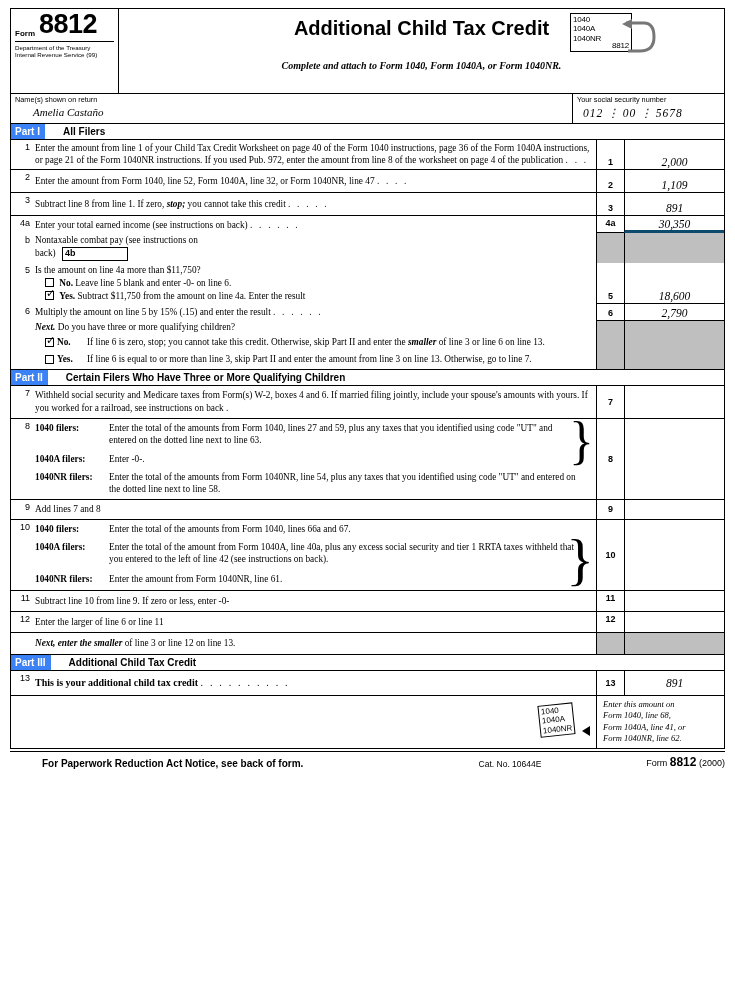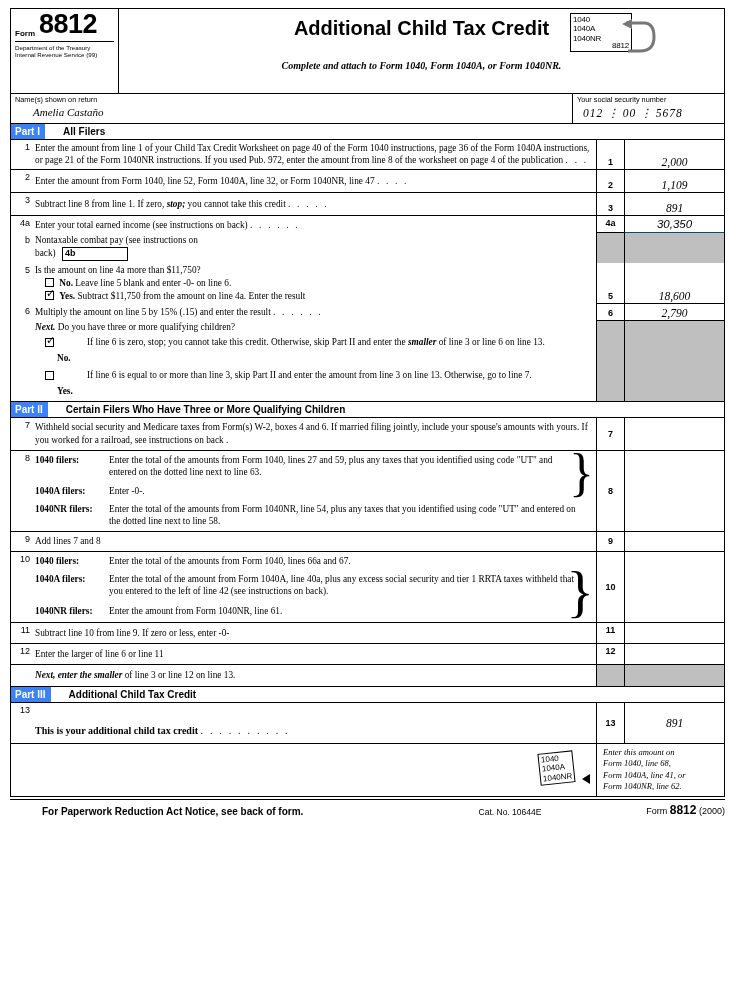--- a/index.html
+++ b/index.html
@@ -203,21 +203,21 @@
     flex: none;
     border-left: 1px solid #000;
     font-family: "Liberation Serif", serif;
     font-style: italic;
     font-size: 11.5px;
     text-align: center;
     padding-top: 2px;
   }
   .shade-cell { width: 100px; flex: none; border-left: 1px solid #000; background: #bfbfbf; }
   .leaders { letter-spacing: 2.2px; }
-  .bold { font-weight: bold; margin-top: 16px; }
+  .bold { font-weight: bold; }
   .ital { font-style: italic; }
   .cb {
     display: inline-block;
     width: 9px;
     height: 9px;
     border: 1px solid #000;
     position: relative;
     vertical-align: -1px;
     margin-right: 3px;
     background: #fff;
@@ -396,21 +396,21 @@
 
       <div style="flex:1;">
 
         <div class="row" style="border-bottom:none;">
           <div class="lineno">4a</div>
           <div class="desc" style="padding-top:3px;">
             <span>Enter your total earned income (see instructions on back)</span>
             <span class="leaders"> . . . . . .</span>
           </div>
           <div style="width:28px;flex:none;border-left:1px solid #000;border-bottom:1px solid #000;font-family:'Liberation Sans',sans-serif;font-size:9px;font-weight:bold;text-align:center;padding-top:2px;">4a</div>
-          <div style="width:100px;flex:none;border-left:1px solid #000;border-bottom:1px solid #0c4a6e;font-family:Liberation Sans, sans-serif;font-style:italic;font-size:11.5px;text-align:center;padding-top:2px;">30,350</div>
+          <div style="width:100px;flex:none;border-left:1px solid #000;border-bottom:3px solid #0c4a6e;font-family:Liberation Serif, serif;font-style:italic;font-size:11.5px;text-align:center;padding-top:2px;">30,350</div>
         </div>
 
         <div class="row" style="border-bottom:none;">
           <div class="lineno">b</div>
           <div class="desc" style="padding-top:1px;">
             <div>Nontaxable combat pay (see instructions on</div>
             <div>
               <span>back)</span>
               <span class="inline-box">
                 <span class="tag">4b</span>

